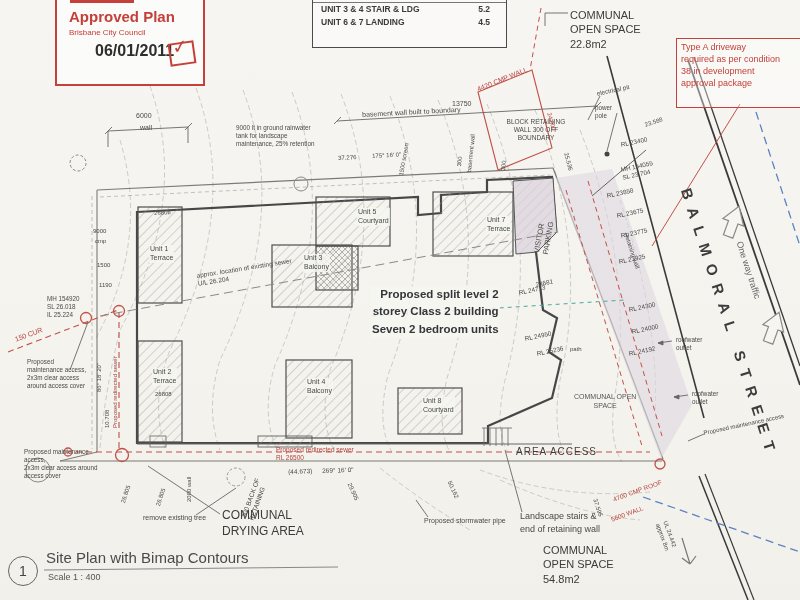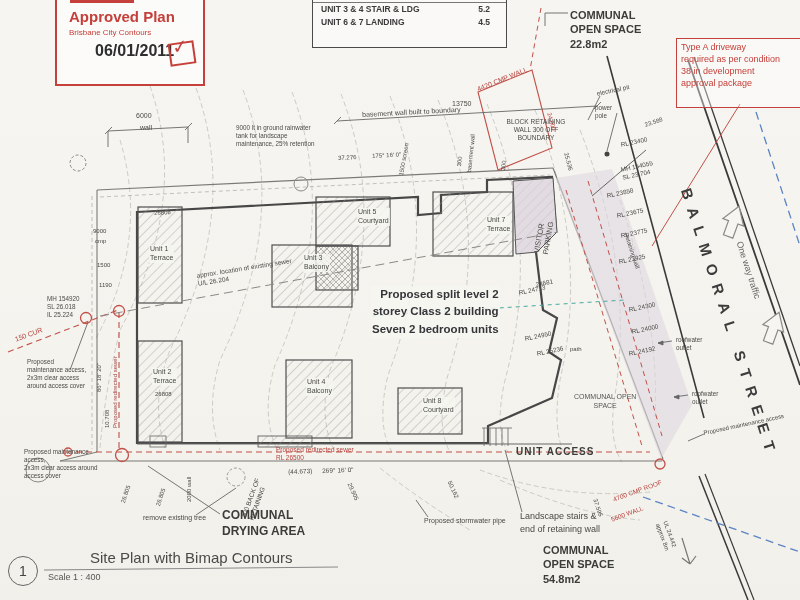--- a/index.html
+++ b/index.html
@@ -2,21 +2,21 @@
 <html><head>
 <meta charset="utf-8">
 <style>
   html,body{margin:0;padding:0;}
   #doc{position:relative;width:800px;height:600px;overflow:hidden;
        background:linear-gradient(180deg,#f6f5f1 0%,#f4f3ee 60%,#f1f0ea 100%);
        font-family:"Liberation Sans","DejaVu Sans",sans-serif;color:#4a4a46;}
   #linework{position:absolute;left:0;top:0;width:800px;height:600px;}
   .lbl{position:absolute;font-size:7px;line-height:1.25;white-space:pre-line;
        transform-origin:0 0;color:#4a4a46;}
-  .b{font-weight:bold;color:#3c3c3a;}
+  .b{font-weight:normal;color:#3c3c3a;}
   .red{color:#b8423c;}
   .tag{background:rgba(247,246,242,.82);padding:0 1px;}
   .ctr{text-align:center;}
   
   .stamp{position:absolute;left:55px;top:-10px;width:146px;height:92px;
          border:2px solid #c5403a;background:rgba(255,255,255,.55);}
   .stamp-title{position:absolute;left:12px;top:16px;font-size:15px;font-weight:bold;color:#c5403a;}
   .stamp-org{position:absolute;left:12px;top:36px;font-size:8px;color:#c5403a;}
   .stamp-date{position:absolute;left:10px;top:50px;font-size:16px;font-weight:bold;color:#2e2e2e;margin-left:28px;}
   .chk{position:absolute;left:112px;top:50px;width:22px;height:19px;border:2px solid #c5403a;
@@ -39,21 +39,21 @@
   .struck{text-decoration:line-through;text-decoration-color:#c5403a;text-decoration-thickness:2px;}
   .street-name{position:absolute;left:694px;top:186px;font-size:15px;font-weight:bold;color:#3c3c3c;
                letter-spacing:9px;transform-origin:0 0;transform:rotate(72deg);white-space:nowrap;}
   .oneway{position:absolute;left:744px;top:240px;font-size:9px;color:#666;
           transform-origin:0 0;transform:rotate(72deg);white-space:nowrap;}
   .bldnote{position:absolute;left:371px;top:286px;font-size:11.5px;font-weight:bold;color:#35353a;
            line-height:1.5;white-space:pre-line;text-align:right;}
   
   .tb-circle{position:absolute;left:8px;top:556px;width:28px;height:28px;border:1.5px solid #666;
              border-radius:50%;text-align:center;line-height:28px;font-size:14px;color:#444;}
-  .tb-title{position:absolute;left:46px;top:549px;font-size:15px;color:#4a4a4a;margin-left:44px;}
+  .tb-title{position:absolute;left:46px;top:549px;font-size:15px;color:#4a4a4a;}
   .tb-scale{position:absolute;left:48px;top:572px;font-size:9px;color:#555;}
 </style>
 </head>
 <body>
 
 <div id="doc">
 
 <svg id="linework" viewBox="0 0 800 600">
   <defs>
     <pattern id="hA" patternUnits="userSpaceOnUse" width="7" height="7" patternTransform="rotate(45)">
@@ -195,21 +195,21 @@
     <polygon points="658,343 663,341 663,345" fill="#666"></polygon>
     <line x1="688" y1="395" x2="674" y2="397"></line>
     <polygon points="674,397 679,395 679,399" fill="#666"></polygon>
     <line x1="704" y1="434" x2="688" y2="441"></line>
     <line x1="44" y1="570" x2="338" y2="567" stroke="#888" stroke-width="1"></line>
   </g>
 </svg>
 
 <div class="stamp">
   <div class="stamp-title">Approved Plan</div>
-  <div class="stamp-org">Brisbane City Contours</div>
+  <div class="stamp-org">Brisbane City Council</div>
   <div class="stamp-date">06/01/2011</div>
   <div class="chk">
         <span>✓</span>
       </div>
 </div>
 <div class="stamp-sliver"></div>
 
 <div class="atable">
   <div class="atr atr1">
     <span>UNIT 3 &amp; 4 STAIR &amp; LDG</span>
@@ -232,21 +232,21 @@
 <div class="lbl b" style="left:570px;top:8px;font-size:11px;line-height:1.3;">COMMUNAL
 OPEN SPACE
 22.8m2</div>
 <div class="lbl ctr" style="left:574px;top:393px;font-size:7px;color:#555;">COMMUNAL OPEN
 SPACE</div>
 <div class="lbl b" style="left:543px;top:543px;font-size:11px;line-height:1.3;">COMMUNAL
 OPEN SPACE
 54.8m2</div>
 <div class="lbl b" style="left:222px;top:508px;font-size:12px;line-height:1.3;">COMMUNAL
 DRYING AREA</div>
-<div class="lbl b" style="left:516px;top:446px;font-size:10px;letter-spacing:1px;">UNIT ACCESS</div>
+<div class="lbl b" style="left:516px;top:446px;font-size:10px;letter-spacing:1px;">AREA ACCESS</div>
 
 <div class="bldnote tag">Proposed split level 2
 storey Class 2  building
 Seven 2 bedroom units</div>
 <div class="lbl tag" style="left:149px;top:245px;">Unit 1
 Terrace</div>
 <div class="lbl tag" style="left:152px;top:368px;">Unit 2
 Terrace</div>
 <div class="lbl tag" style="left:303px;top:254px;">Unit 3
 Balcony</div>

